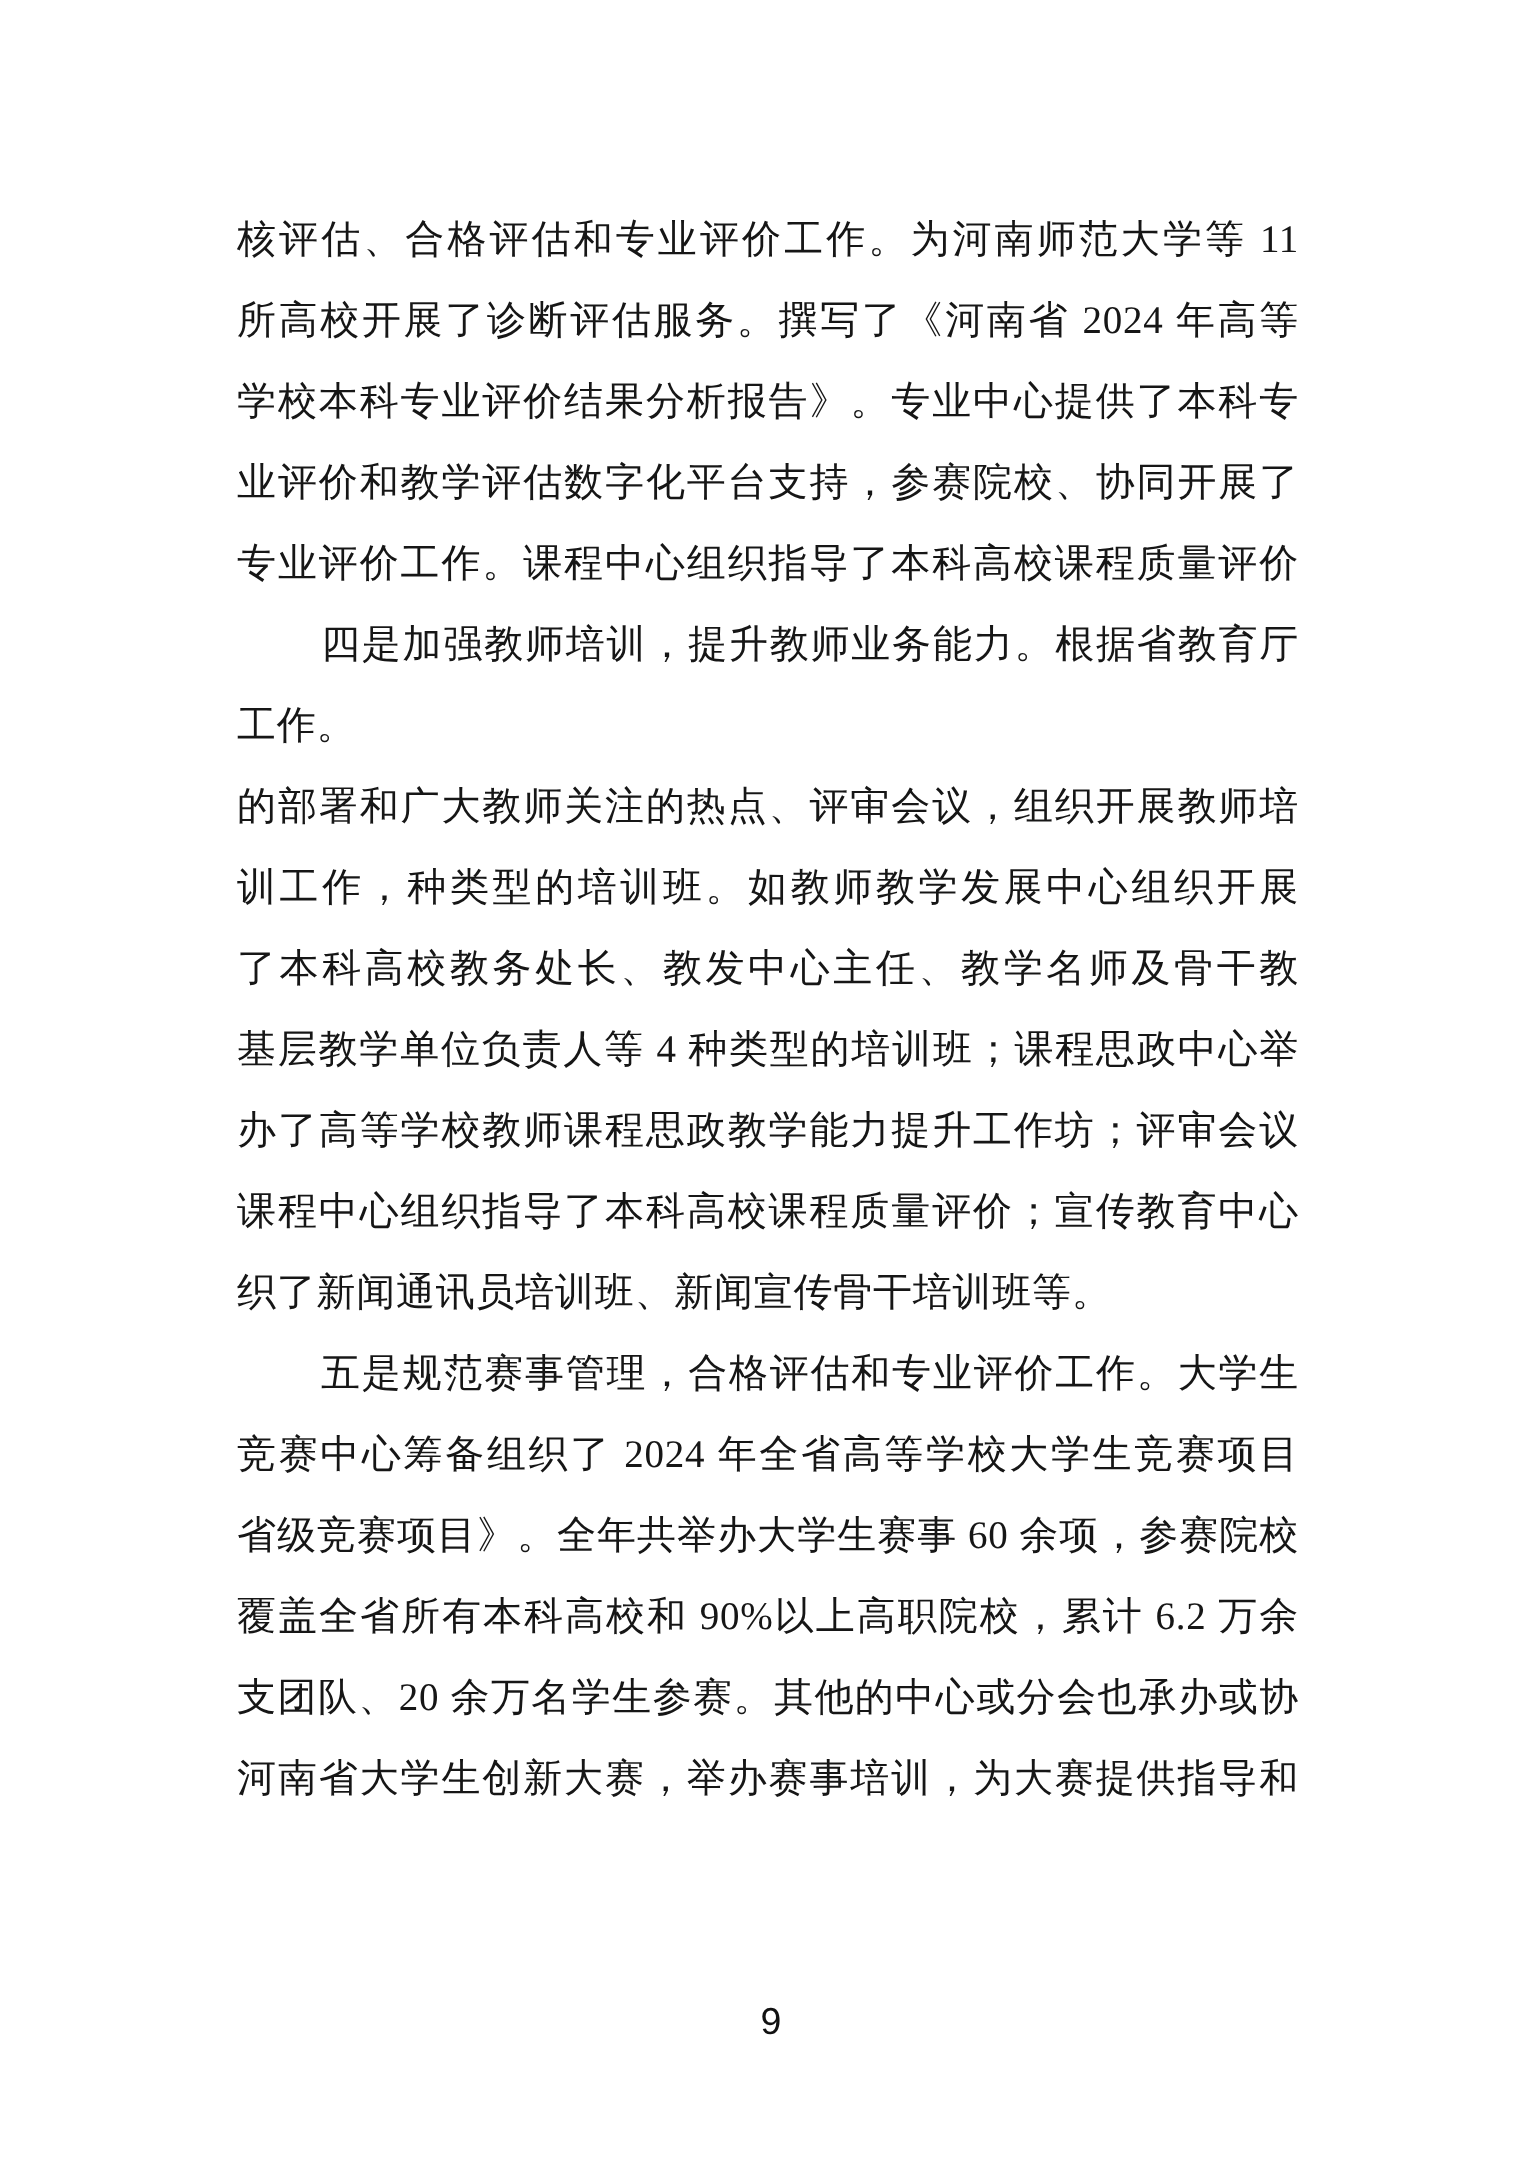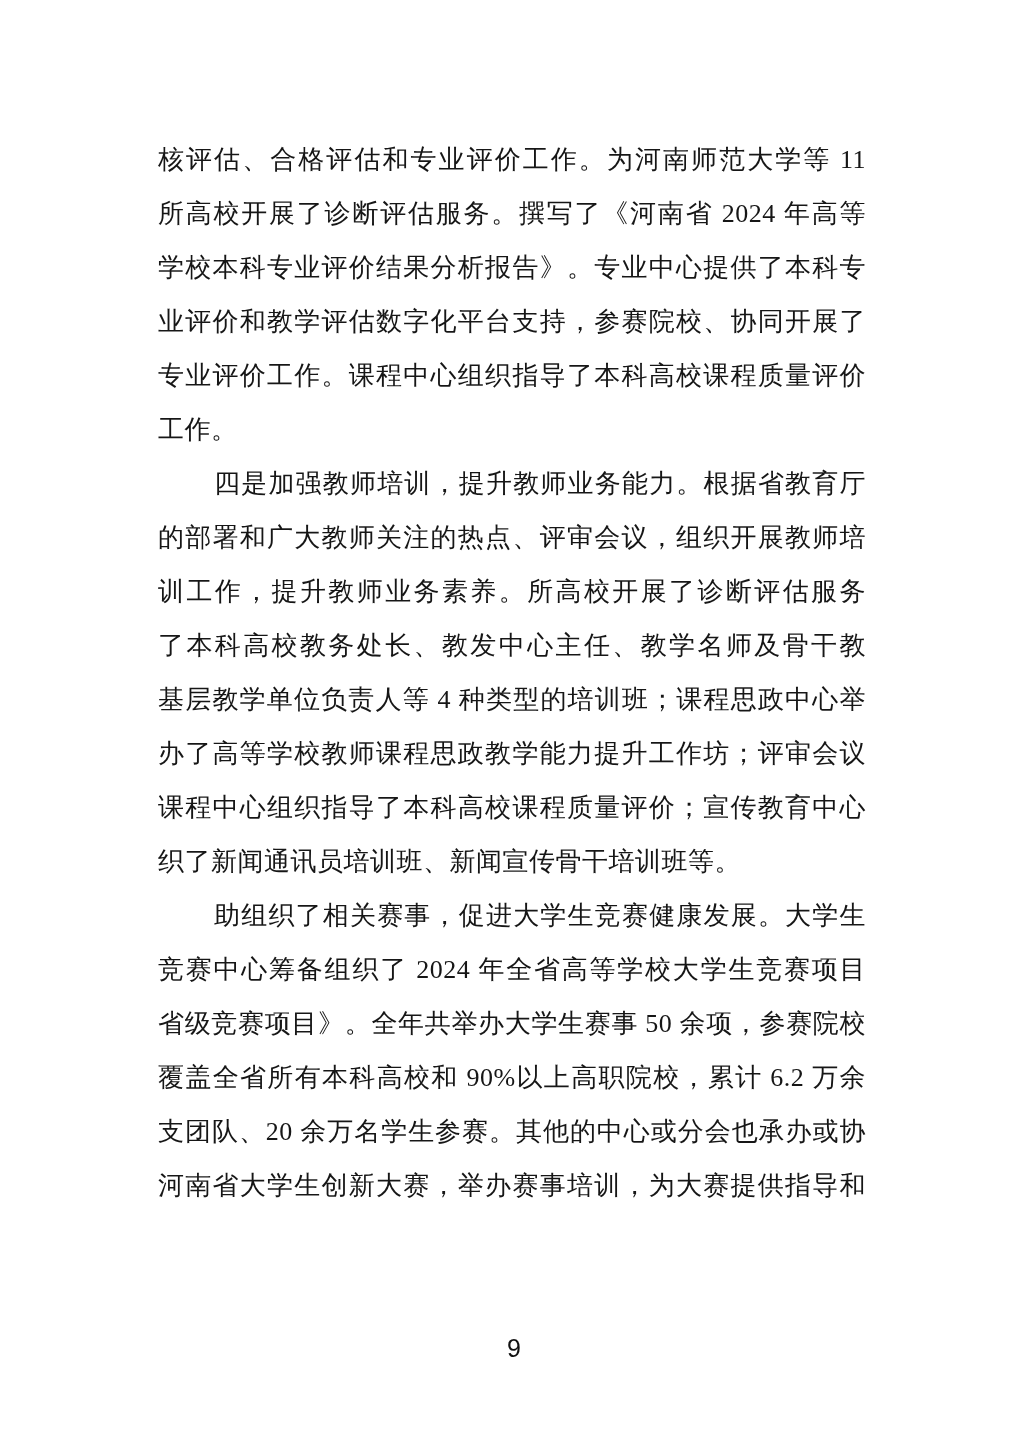--- a/index.html
+++ b/index.html
@@ -59,32 +59,32 @@
 <body>
 
 <div class="page">
 
   <section class="text-block">
     <div class="line">核评估、合格评估和专业评价工作。为河南师范大学等 11</div>
     <div class="line">所高校开展了诊断评估服务。撰写了《河南省 2024 年高等</div>
     <div class="line">学校本科专业评价结果分析报告》。专业中心提供了本科专</div>
     <div class="line">业评价和教学评估数字化平台支持，参赛院校、协同开展了</div>
     <div class="line">专业评价工作。课程中心组织指导了本科高校课程质量评价</div>
+    <div class="line indent">四是加强教师培训，提升教师业务能力。根据省教育厅</div>
     <div class="line para-end">工作。</div>
-    <div class="line indent">四是加强教师培训，提升教师业务能力。根据省教育厅</div>
     <div class="line">的部署和广大教师关注的热点、评审会议，组织开展教师培</div>
-    <div class="line">训工作，提升教师业务素养。所高校开展了诊断评估服务</div>
+    <div class="line">训工作，种类型的培训班。如教师教学发展中心组织开展</div>
     <div class="line">了本科高校教务处长、教发中心主任、教学名师及骨干教师、</div>
     <div class="line">基层教学单位负责人等 4 种类型的培训班；课程思政中心举</div>
     <div class="line">办了高等学校教师课程思政教学能力提升工作坊；评审会议</div>
     <div class="line">课程中心组织指导了本科高校课程质量评价；宣传教育中心组</div>
     <div class="line para-end">织了新闻通讯员培训班、新闻宣传骨干培训班等。</div>
-    <div class="line indent">助组织了相关赛事，促进大学生竞赛健康发展。大学生</div>
+    <div class="line indent">五是规范赛事管理，合格评估和专业评价工作。大学生</div>
     <div class="line">竞赛中心筹备组织了 2024 年全省高等学校大学生竞赛项目</div>
-    <div class="line">省级竞赛项目》。全年共举办大学生赛事 50 余项，参赛院校</div>
+    <div class="line">省级竞赛项目》。全年共举办大学生赛事 60 余项，参赛院校</div>
     <div class="line">覆盖全省所有本科高校和 90%以上高职院校，累计 6.2 万余</div>
     <div class="line">支团队、20 余万名学生参赛。其他的中心或分会也承办或协</div>
     <div class="line">河南省大学生创新大赛，举办赛事培训，为大赛提供指导和</div>
   </section>
 
   <footer class="page-footer">
     <span class="page-number">9</span>
   </footer>
 
 </div>

